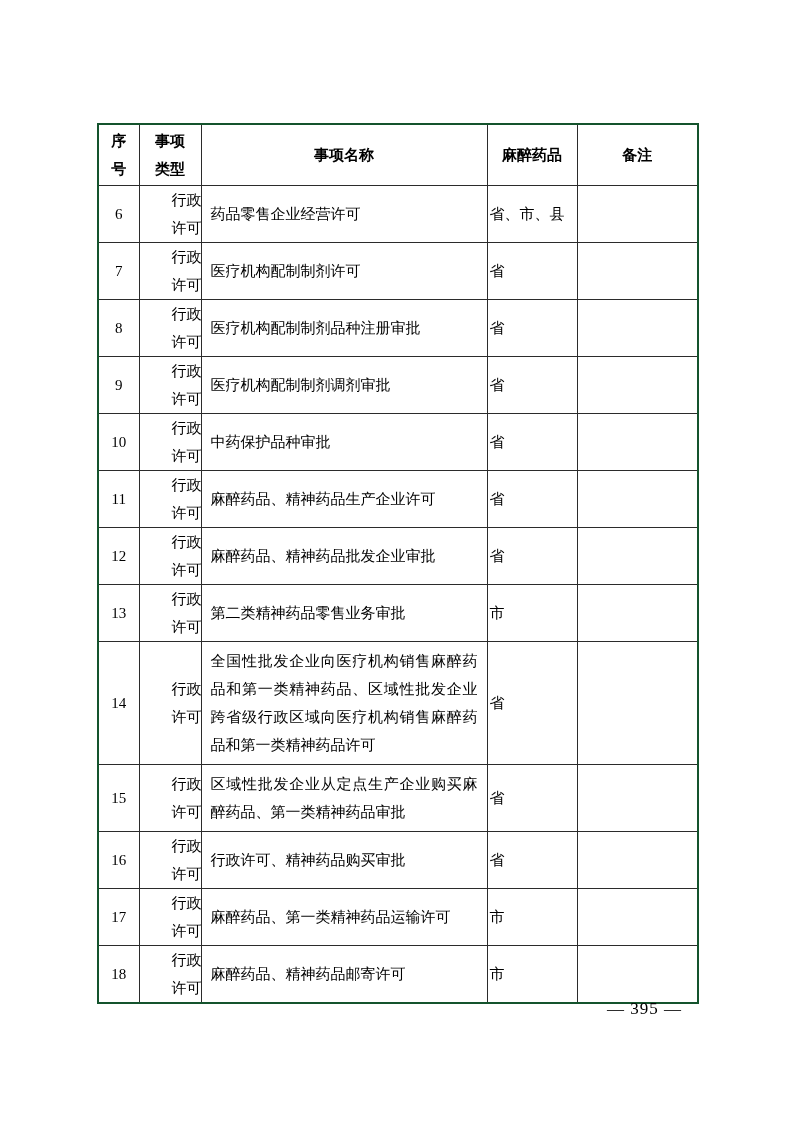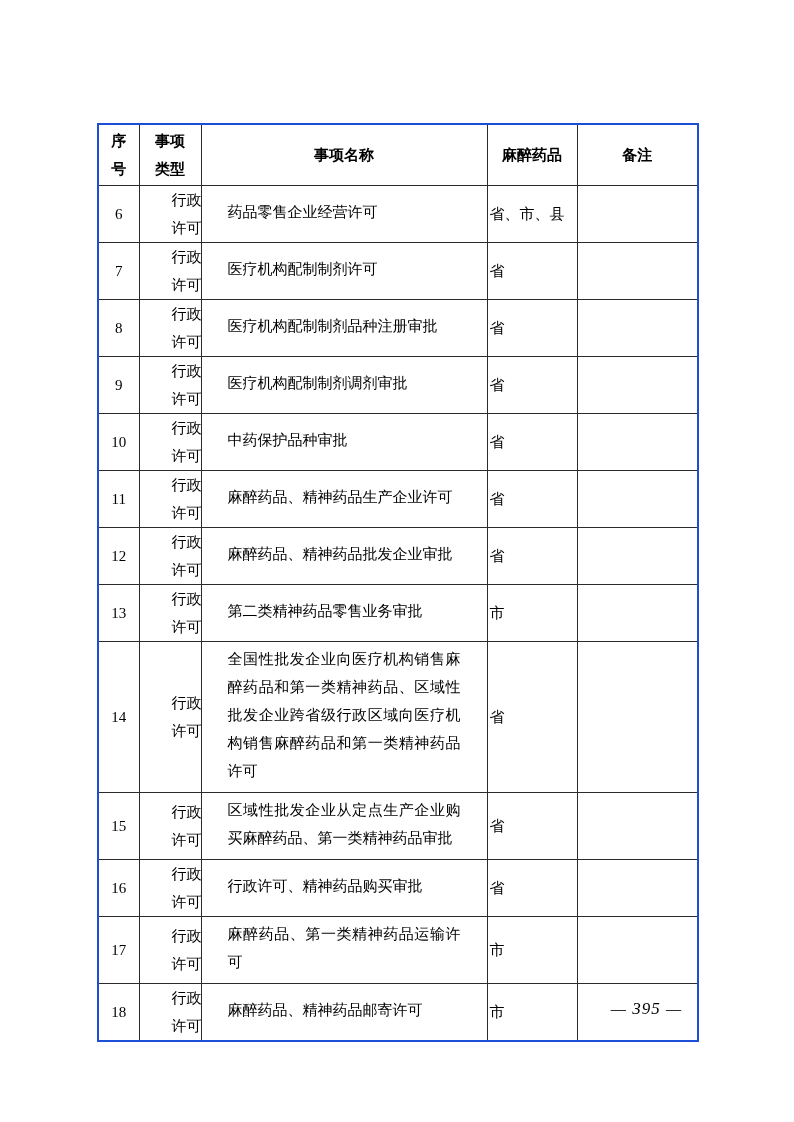--- a/index.html
+++ b/index.html
@@ -18,21 +18,21 @@
     background: #ffffff;
     overflow: hidden;
   }
   table.items-table {
     position: absolute;
     left: 97px;
     top: 123px;
     width: 600px;
     border-collapse: collapse;
     table-layout: fixed;
-    border: 2px solid #1d4ed8;
+    border: 2px solid #14532d;
   }
   .items-table th,
   .items-table td {
     border: 1px solid #2b2b2b;
     vertical-align: middle;
     font-size: 15px;
     line-height: 28px;
   }
   .items-table thead th {
     font-family: "Liberation Sans", "DejaVu Sans", sans-serif;
@@ -50,39 +50,37 @@
   td.c-no {
     text-align: center;
     font-size: 15px;
   }
   td.c-type {
     text-align: center;
     padding-left: 32px;
   }
   td.c-name {
     text-align: justify;
-    padding: 5px 26px;
-    font-family: Liberation Mono, monospace;
+    padding: 5px 9px;
   }
   td.c-level {
     text-align: left;
     padding: 2px;
   }
   td.c-remark {
     padding: 2px;
   }
   .page-number {
     position: absolute;
     top: 999px;
     right: 112px;
     font-size: 17px;
     font-family: "Liberation Serif", "DejaVu Serif", serif;
     color: #000000;
     letter-spacing: 1px;
-    font-style: italic;
   }
 </style>
 </head>
 <body>
 
 <div class="page">
 
   <table class="items-table">
     <colgroup>
       <col style="width:41px">

